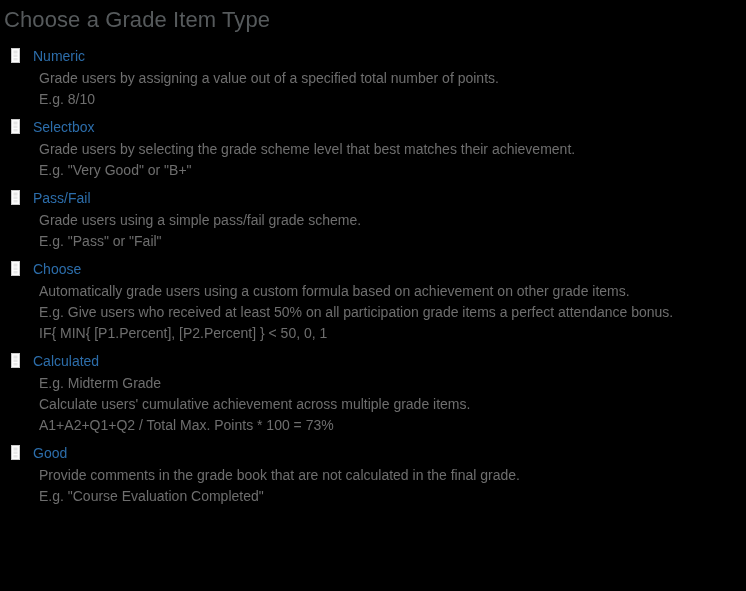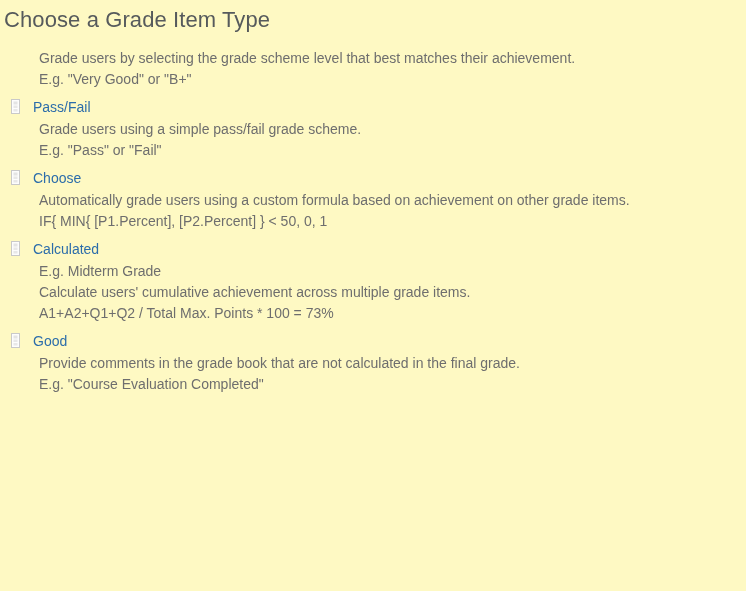--- a/index.html
+++ b/index.html
@@ -11,21 +11,21 @@
     width: 746px;
     height: 591px;
     overflow: hidden;
     font-family: "Liberation Sans", sans-serif;
     -webkit-font-smoothing: antialiased;
   }
   #page {
     position: relative;
     width: 746px;
     height: 591px;
-    background: #fef9c3;
+    background: #000000;
     box-sizing: border-box;
     padding: 0;
   }
   .page-title {
     margin: 0;
     padding: 6px 0 0 4px;
     font-size: 22px;
     font-weight: 400;
     line-height: 28px;
     color: #565a5c;
@@ -77,22 +77,50 @@
   }
 </style>
 </head>
 <body>
 
 <div id="page">
 
   <h1 class="page-title">Choose a Grade Item Type</h1>
 
   <ul class="type-list" id="type-list">
-
-  <li class="type-item">
+  <li class="type-item">
+    <span class="type-head">
+      <span class="broken-img-icon">
+        <svg width="9" height="15" viewBox="0 0 9 15" xmlns="http://www.w3.org/2000/svg">
+          <rect x="0.5" y="0.5" width="8" height="14" fill="#fdfdfd" stroke="#c9c9c9" stroke-width="1"></rect>
+          <rect x="2.5" y="2.5" width="4" height="3" fill="#e4e4e4"></rect>
+          <rect x="2.5" y="6.5" width="4" height="2.5" fill="#e8e8e8"></rect>
+          <rect x="2.5" y="10" width="4" height="2.5" fill="#e8e8e8"></rect>
+        </svg>
+      </span>
+      <a class="type-link" href="#">Numeric</a>
+    </span>
+    <div class="type-desc">
+          <span class="desc-line">Grade users by assigning a value out of a specified total number of points.</span>
+          <span class="desc-line">E.g. 8/10</span>
+        </div>
+  </li>
+
+  <li class="type-item">
+    <span class="type-head">
+      <span class="broken-img-icon">
+        <svg width="9" height="15" viewBox="0 0 9 15" xmlns="http://www.w3.org/2000/svg">
+          <rect x="0.5" y="0.5" width="8" height="14" fill="#fdfdfd" stroke="#c9c9c9" stroke-width="1"></rect>
+          <rect x="2.5" y="2.5" width="4" height="3" fill="#e4e4e4"></rect>
+          <rect x="2.5" y="6.5" width="4" height="2.5" fill="#e8e8e8"></rect>
+          <rect x="2.5" y="10" width="4" height="2.5" fill="#e8e8e8"></rect>
+        </svg>
+      </span>
+      <a class="type-link" href="#">Selectbox</a>
+    </span>
     <div class="type-desc">
           <span class="desc-line">Grade users by selecting the grade scheme level that best matches their achievement.</span>
           <span class="desc-line">E.g. "Very Good" or "B+"</span>
         </div>
   </li>
 
   <li class="type-item">
     <span class="type-head">
       <span class="broken-img-icon">
         <svg width="9" height="15" viewBox="0 0 9 15" xmlns="http://www.w3.org/2000/svg">
@@ -117,20 +145,21 @@
           <rect x="0.5" y="0.5" width="8" height="14" fill="#fdfdfd" stroke="#c9c9c9" stroke-width="1"></rect>
           <rect x="2.5" y="2.5" width="4" height="3" fill="#e4e4e4"></rect>
           <rect x="2.5" y="6.5" width="4" height="2.5" fill="#e8e8e8"></rect>
           <rect x="2.5" y="10" width="4" height="2.5" fill="#e8e8e8"></rect>
         </svg>
       </span>
       <a class="type-link" href="#">Choose</a>
     </span>
     <div class="type-desc">
           <span class="desc-line">Automatically grade users using a custom formula based on achievement on other grade items.</span>
+          <span class="desc-line">E.g. Give users who received at least 50% on all participation grade items a perfect attendance bonus.</span>
           <span class="desc-line">IF{ MIN{ [P1.Percent], [P2.Percent] } &lt; 50, 0, 1</span>
         </div>
   </li>
 
   <li class="type-item">
     <span class="type-head">
       <span class="broken-img-icon">
         <svg width="9" height="15" viewBox="0 0 9 15" xmlns="http://www.w3.org/2000/svg">
           <rect x="0.5" y="0.5" width="8" height="14" fill="#fdfdfd" stroke="#c9c9c9" stroke-width="1"></rect>
           <rect x="2.5" y="2.5" width="4" height="3" fill="#e4e4e4"></rect>

